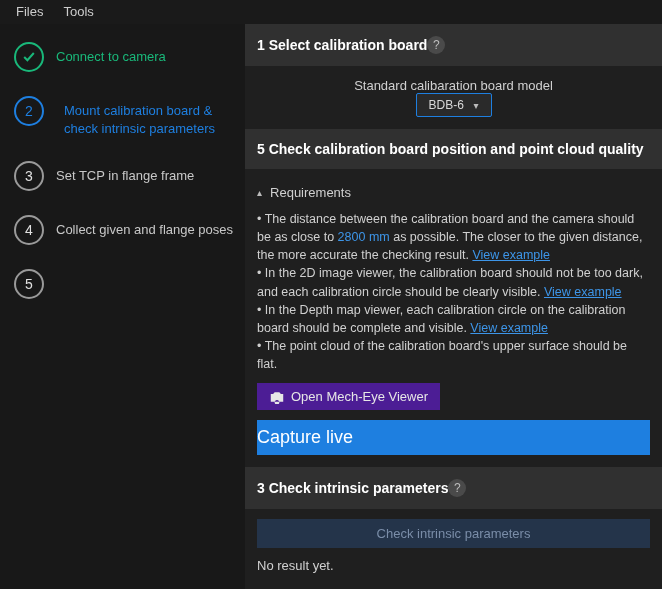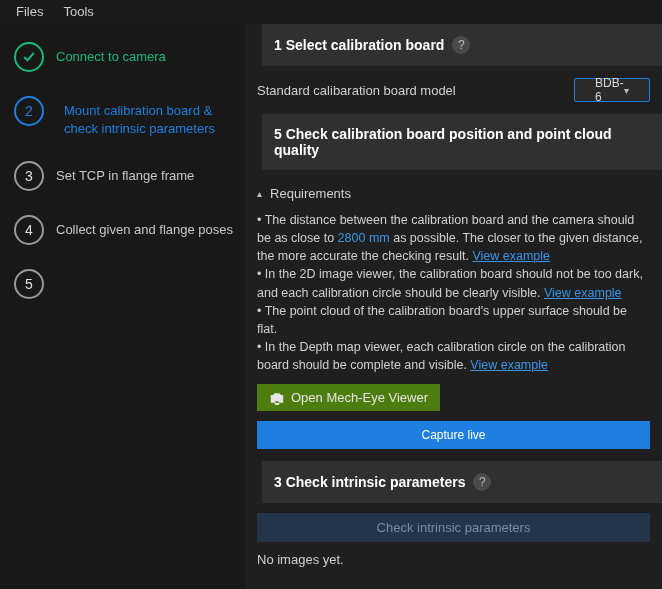--- a/index.html
+++ b/index.html
@@ -81,22 +81,20 @@
     flex: 1;
     background: #1f1f1f;
     overflow-y: auto;
     padding: 0;
   }
   .section-header {
     background: #303030;
     padding: 12px 12px;
     display: flex;
     align-items: center;
-    gap: 8px;
-    margin-left: 17px;
   }
   .section-header h3 {
     font-size: 14px;
     font-weight: bold;
     color: #fff;
   }
   .help-badge {
     width: 18px;
     height: 18px;
     border-radius: 50%;
@@ -107,32 +105,33 @@
     align-items: center;
     justify-content: center;
     cursor: pointer;
   }
   .body-block { padding: 10px 12px; }
   .row-select {
     display: flex;
     align-items: center;
     justify-content: space-between;
     padding: 12px 12px;
+    flex-direction: column;
   }
   .select {
     width: 76px;
     height: 24px;
     background: #2a2a2a;
     border: 1px solid #1e7fe0;
     border-radius: 2px;
     color: #d8d8d8;
     display: flex;
     align-items: center;
     justify-content: space-between;
-    padding: 0 20px;
+    padding: 0 12px;
     font-size: 12px;
     cursor: pointer;
   }
   .select .chev { font-size: 10px; color: #bbb; }
 
   .collapsible-header {
     padding: 6px 0;
     display: flex;
     align-items: center;
     gap: 8px;
@@ -146,42 +145,42 @@
   .bullets {
     font-size: 12.5px;
     color: #d0d0d0;
     line-height: 1.45;
   }
   .bullets p::before { content: "• "; }
   .link { color: #3d95e8; text-decoration: underline; cursor: pointer; }
   .link.nolink { text-decoration: none; }
 
   .btn-grey {
-    background: #4d7c0f;
+    background: #4c1d95;
     color: #e6e6e6;
     border: none;
     padding: 6px 12px;
     font-size: 13px;
     display: inline-flex;
     align-items: center;
     gap: 6px;
     cursor: pointer;
     margin-top: 10px;
   }
   .camera-icon-svg { width: 16px; height: 14px; fill: #e6e6e6; }
 
   .btn-blue {
     display: block;
     width: 100%;
     background: #1e7fe0;
     color: #fff;
     border: none;
     padding: 7px 0;
-    font-size: 12px;
-    text-align: center;
+    font-size: 18px;
+    text-align: left;
     cursor: pointer;
   }
   .btn-dark-full {
     display: block;
     width: 100%;
     background: #24344a;
     color: #7a8da8;
     border: none;
     padding: 7px 0;
     font-size: 13px;
@@ -250,39 +249,39 @@
       <h3>5 Check calibration board position and point cloud quality</h3>
     </div>
     <div class="body-block">
       <div class="collapsible-header">
         <span class="chevron-up">▴</span>
         <span>Requirements</span>
       </div>
       <div class="bullets">
         <p><span>The distance between the calibration board and the camera should be as close to </span><span class="link nolink">2800 mm</span><span> as possible. The closer to the given distance, the more accurate the checking result. </span><span class="link">View example</span></p>
         <p><span>In the 2D image viewer, the calibration board should not be too dark, and each calibration circle should be clearly visible. </span><span class="link">View example</span></p>
+        <p><span>In the Depth map viewer, each calibration circle on the calibration board should be complete and visible. </span><span class="link">View example</span></p>
         <p>The point cloud of the calibration board's upper surface should be flat.</p>
-        <p><span>In the Depth map viewer, each calibration circle on the calibration board should be complete and visible. </span><span class="link">View example</span></p>
       </div>
       <button class="btn-grey">
         <svg class="camera-icon-svg" viewBox="0 0 20 18">
             <path d="M2 5 h3 l2 -2 h6 l2 2 h3 v10 h-16 z M10 13 a3 3 0 1 0 0.001 0 z"></path>
           </svg>
         <span>Open Mech-Eye Viewer</span>
       </button>
     </div>
     <div class="pad-h" style="padding-bottom:12px;">
       <button class="btn-blue">Capture live</button>
     </div>
 
     <div class="section-header">
       <h3>3 Check intrinsic parameters</h3>
       <div class="help-badge">?</div>
     </div>
     <div class="pad-h mt10">
       <button class="btn-dark-full">Check intrinsic parameters</button>
     </div>
     <div class="pad-h mt10">
-      <span class="status-text">No images yet.</span>
+      <span class="status-text">No result yet.</span>
     </div>
 
   </div>
 </div>
 
 </body></html>

